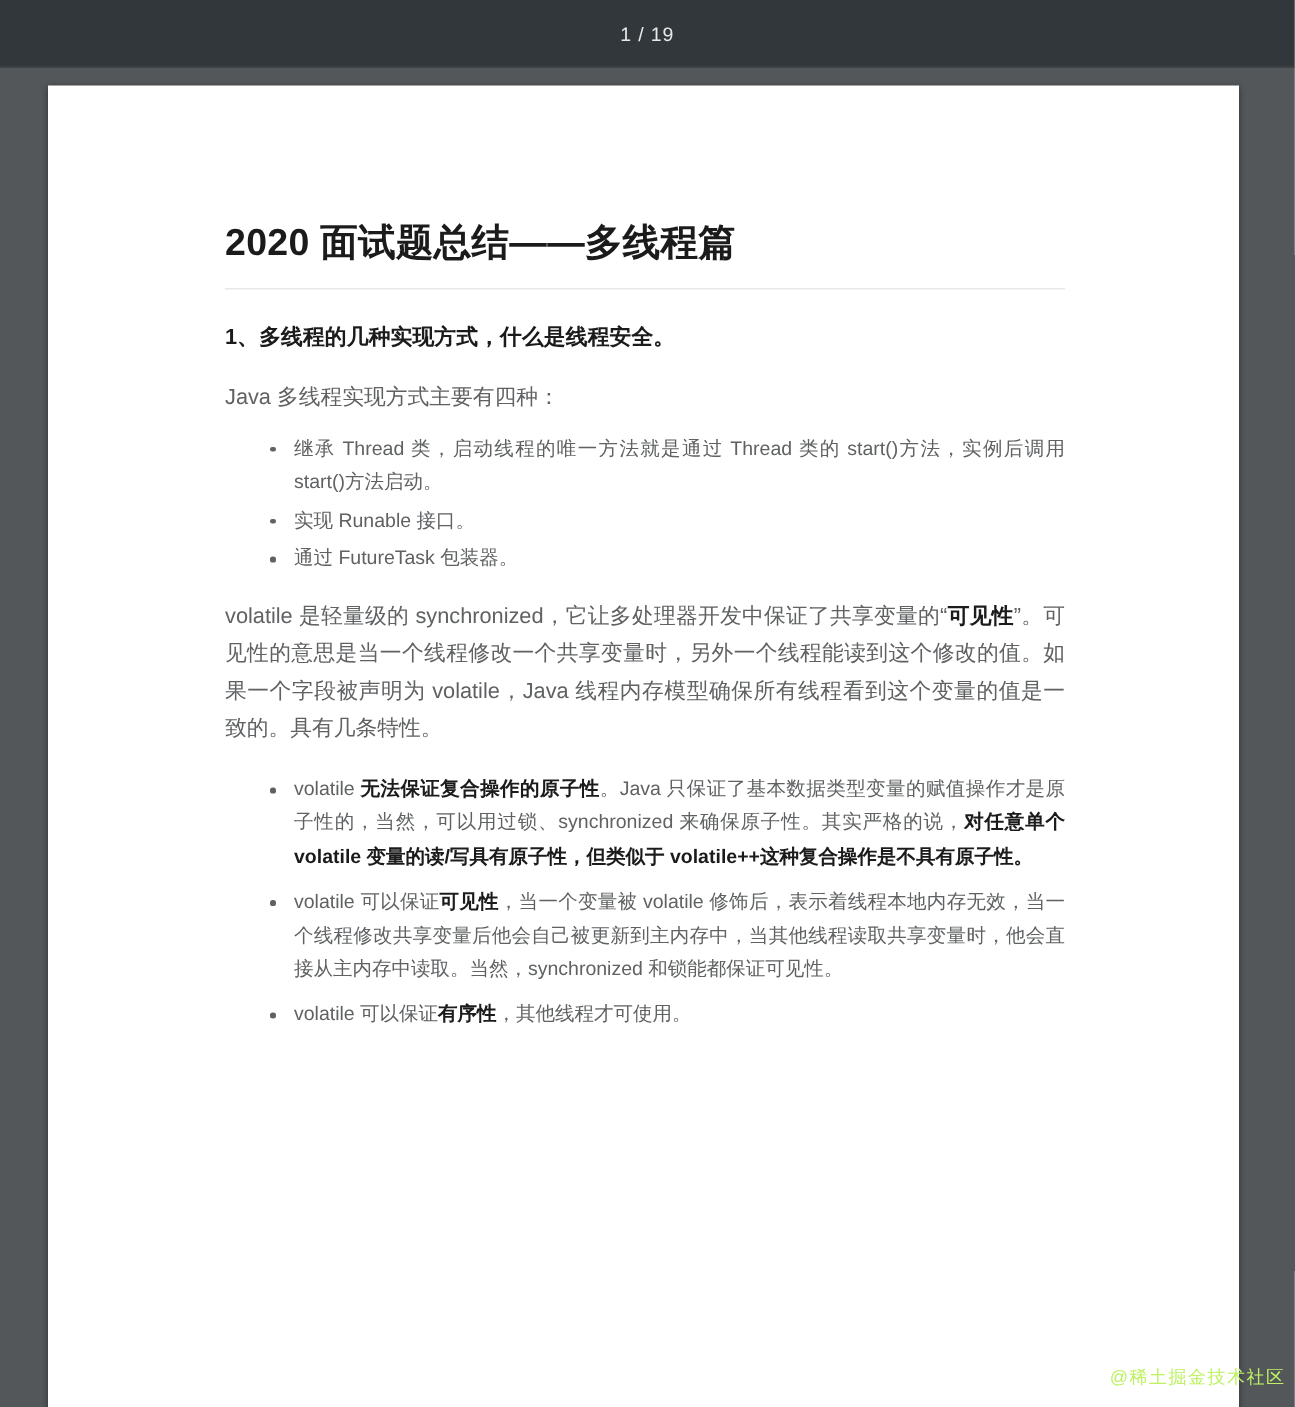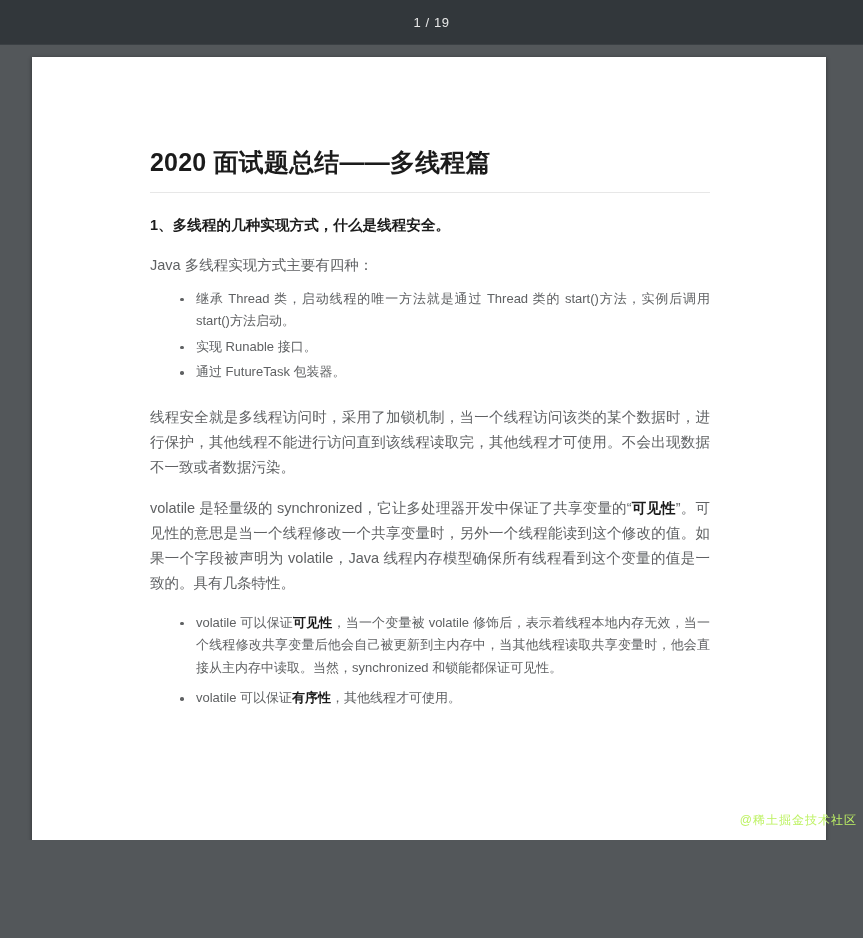--- a/index.html
+++ b/index.html
@@ -11,21 +11,21 @@
     height: 938px;
     overflow: hidden;
     background: #53575a;
     font-family: "Liberation Sans", sans-serif;
   }
 
   
   #viewer {
     position: relative;
     width: 863px;
-    height: 840px;
+    height: 938px;
     background: #53575a;
     overflow: hidden;
   }
 
   #toolbar {
     position: absolute;
     top: 0;
     left: 0;
     width: 863px;
     height: 45px;
@@ -161,26 +161,26 @@
       <h2 class="sec">1、多线程的几种实现方式，什么是线程安全。</h2>
 
       <p class="para tight">Java 多线程实现方式主要有四种：</p>
 
       <ul class="blist">
         <li>继承 Thread 类，启动线程的唯一方法就是通过 Thread 类的 start()方法，实例后调用 start()方法启动。</li>
         <li>实现 Runable 接口。</li>
         <li>通过 FutureTask 包装器。</li>
       </ul>
 
-      <p class="para gap-top">线程安全就是多线程访问时，采用了加锁机制，当一个线程访问该类的某个数据时，进行保护，其他线程不能进行访问直到该线程读取完，其他线程才可使用。不会出现数据不一致或者数据污染。</p>
 
 
       <p class="para"><span>volatile 是轻量级的 synchronized，它让多处理器开发中保证了共享变量的“</span><b class="em">可见性</b><span>”。可见性的意思是当一个线程修改一个共享变量时，另外一个线程能读到这个修改的值。如果一个字段被声明为 volatile，Java 线程内存模型确保所有线程看到这个变量的值是一致的。具有几条特性。</span></p>
 
       <ul class="blist loose">
+        <li><span>volatile </span><b class="em">无法保证复合操作的原子性</b><span>。Java 只保证了基本数据类型变量的赋值操作才是原子性的，当然，可以用过锁、synchronized 来确保原子性。其实严格的说，</span><b class="em">对任意单个 volatile 变量的读/写具有原子性，但类似于 volatile++这种复合操作是不具有原子性。</b></li>
 
         <li><span>volatile 可以保证</span><b class="em">可见性</b><span>，当一个变量被 volatile 修饰后，表示着线程本地内存无效，当一个线程修改共享变量后他会自己被更新到主内存中，当其他线程读取共享变量时，他会直接从主内存中读取。当然，synchronized 和锁能都保证可见性。</span></li>
 
         <li><span>volatile 可以保证</span><b class="em">有序性</b><span>，其他线程才可使用。</span></li>
       </ul>
 
     </div>
   </div>
 
   <div id="watermark">@稀土掘金技术社区</div>

